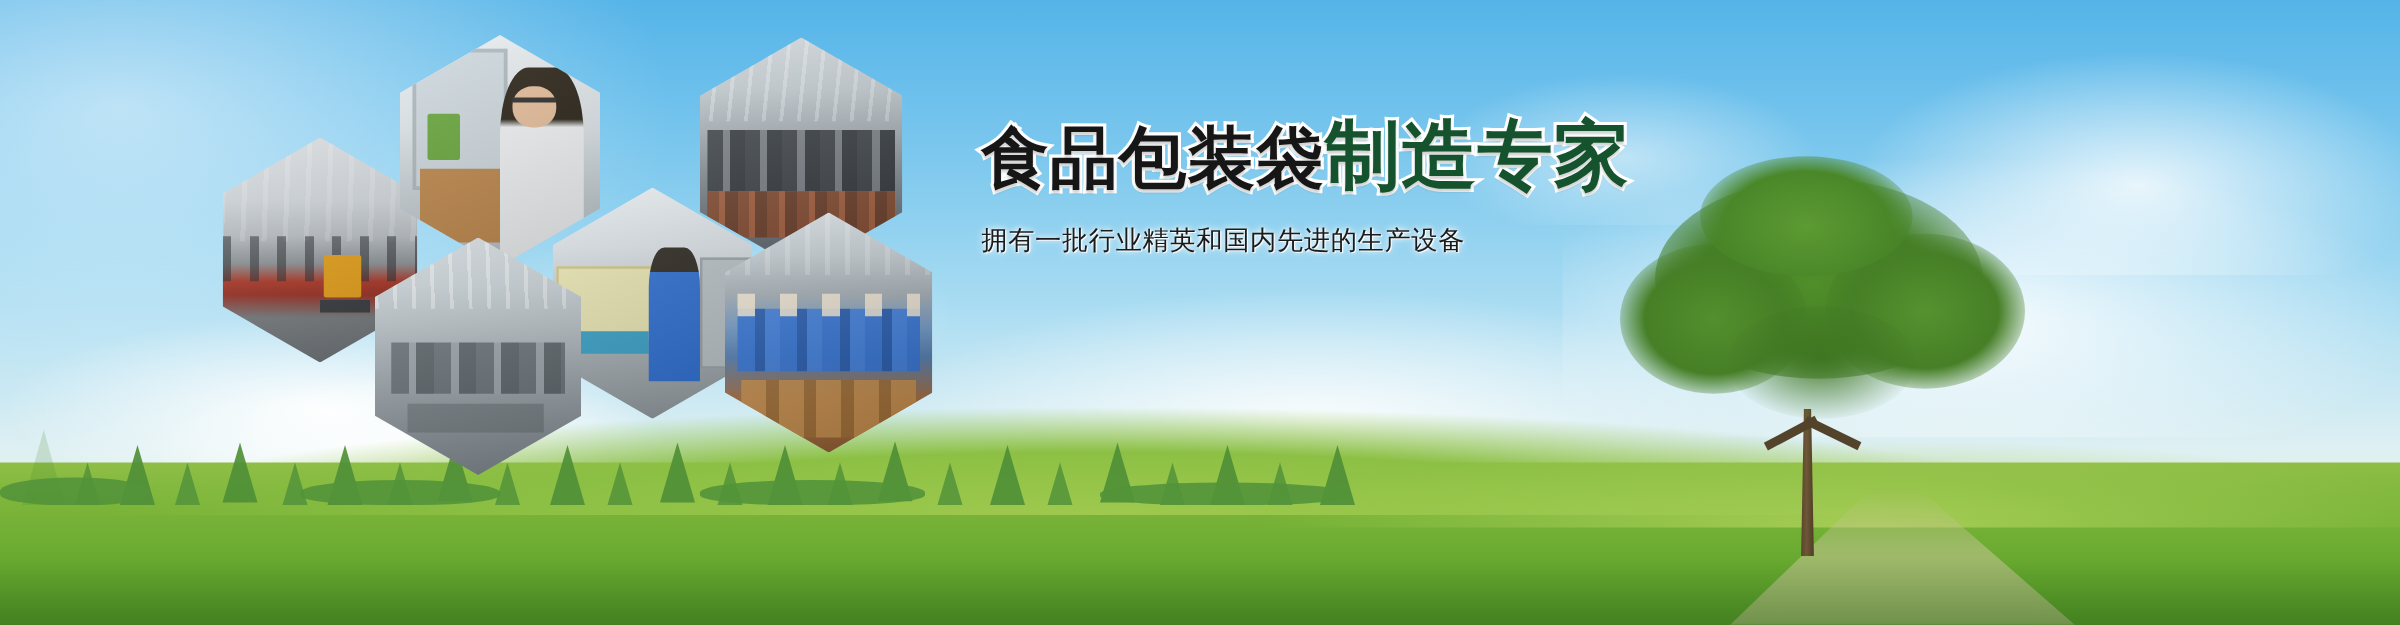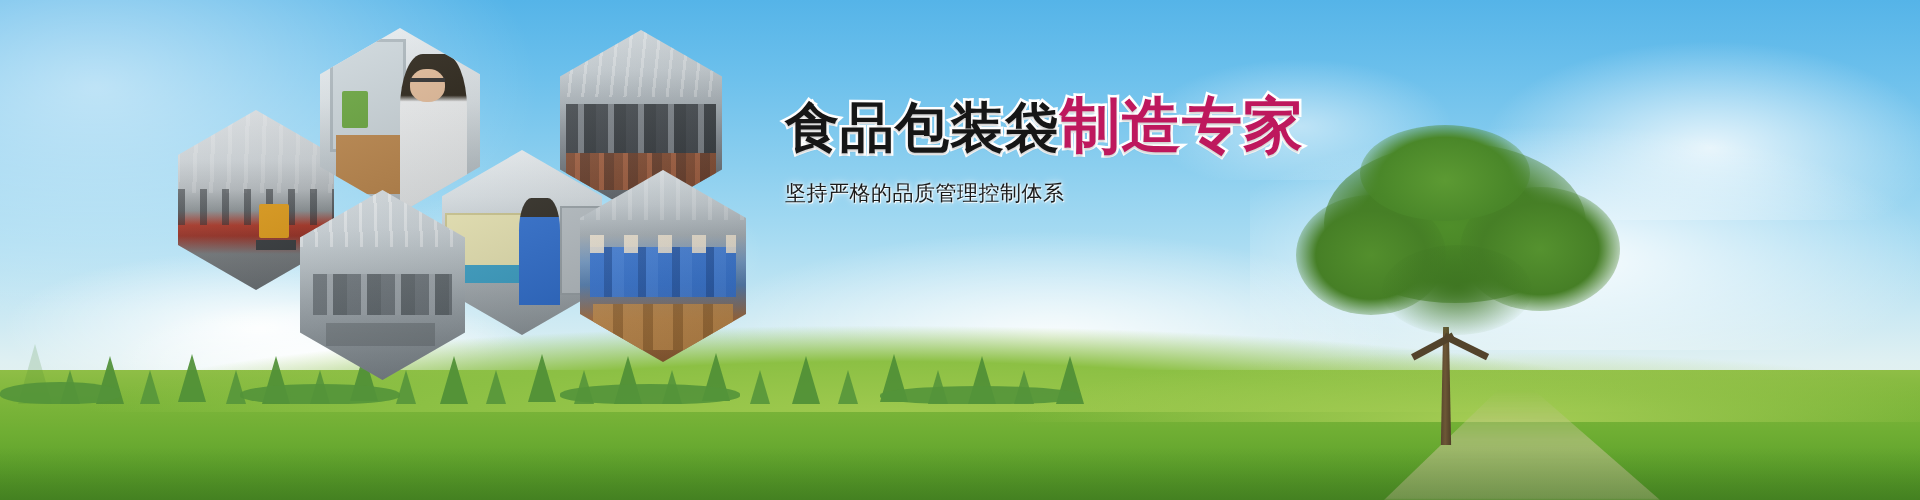--- a/index.html
+++ b/index.html
@@ -256,20 +256,20 @@
           repeating-linear-gradient(90deg,#f0e4cf 0 14px,rgba(0,0,0,0) 14px 34px);opacity:.85;"></div>
       <div style="position:absolute;left:8%;top:70%;width:84%;height:24%;background:
           repeating-linear-gradient(90deg,#c08a4a 0 20px,#9a6a33 20px 30px);opacity:.9;"></div>
       <div class="vig"></div>
     </div>
 
   </div>
 
   <div class="copy">
     <div class="headline">
-      <span class="h-black">食品包装袋</span><span class="h-green" id="green-part" style="color: #be185d;">制造专家</span>
+      <span class="h-black">食品包装袋</span><span class="h-green" id="green-part" style="color: #14532d;">制造专家</span>
     </div>
     <ul class="subs">
-      <li>坚持严格的品质管理控制体系</li>
+      <li>拥有一批行业精英和国内先进的生产设备</li>
     </ul>
   </div>
 
 </div>
 
 </body></html>

